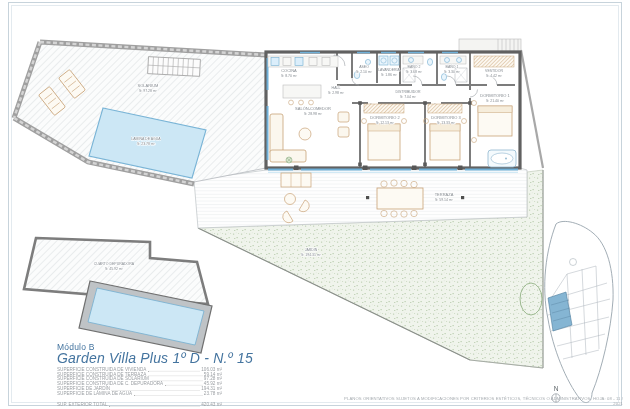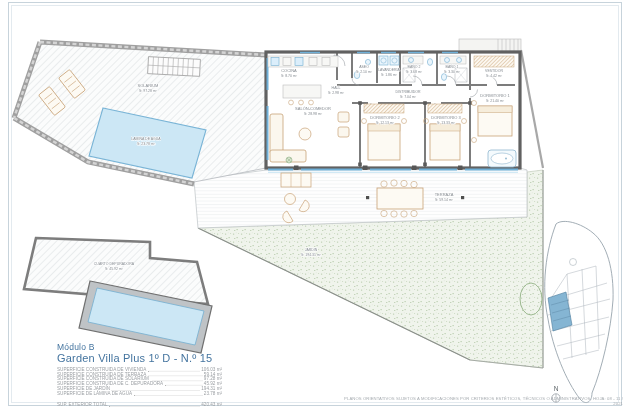--- a/index.html
+++ b/index.html
@@ -1,20 +1,20 @@
 <!DOCTYPE html>
 <html><head>
 <meta charset="utf-8">
 <style>
   html,body{margin:0;padding:0;background:#ffffff;}
   body{width:630px;height:409px;position:relative;overflow:hidden;font-family:"Liberation Sans",sans-serif;}
   .stage{position:absolute;inset:0;border-radius:9px;}
   svg{position:absolute;top:0;left:0;display:block;}
   .title-block{position:absolute;left:57px;top:342px;color:#44749f;line-height:11px;font-size:8.5px;letter-spacing:.2px;}
-  .title-block .t2{font-size:11px;}
+  .title-block .t2{font-size:14px;font-style:italic;}
   .areas{position:absolute;left:57px;top:367px;width:330px;transform:scale(.5);transform-origin:0 0;color:#9b9fa3;font-size:9.2px;line-height:9.6px;}
   .arow{display:flex;align-items:flex-end;}
   .arow .dots{flex:1;margin:0 3px 1px 3px;border-bottom:1px dotted #b3b3b3;height:7px;}
   .arow .val{white-space:nowrap;}
   .arow .lab{white-space:nowrap;}
   .atotal{margin-top:13px;}
   .disclaimer{position:absolute;left:338px;top:396px;width:570px;transform:scale(.5);transform-origin:0 0;font-size:8.4px;color:#a6abb0;text-align:right;letter-spacing:.2px;}
   text.lbl{font-family:"Liberation Sans",sans-serif;fill:#848a90;font-size:4px;text-anchor:middle;paint-order:stroke;stroke:#ffffff;stroke-width:1.1px;stroke-linejoin:round;}
   text.lbl-sm{font-size:3.5px;}
   text.north{font-family:"Liberation Sans",sans-serif;fill:#5d6468;font-size:6.5px;text-anchor:middle;}

